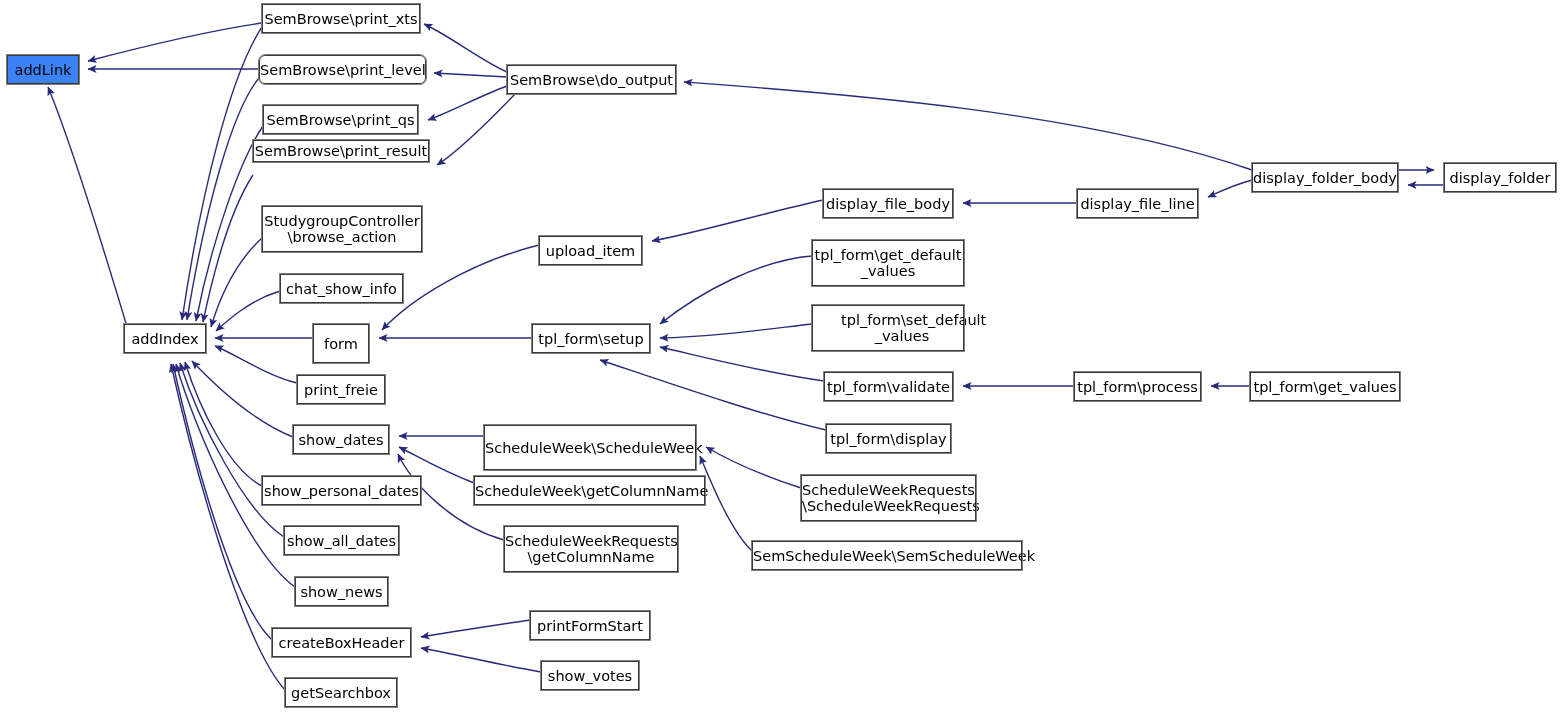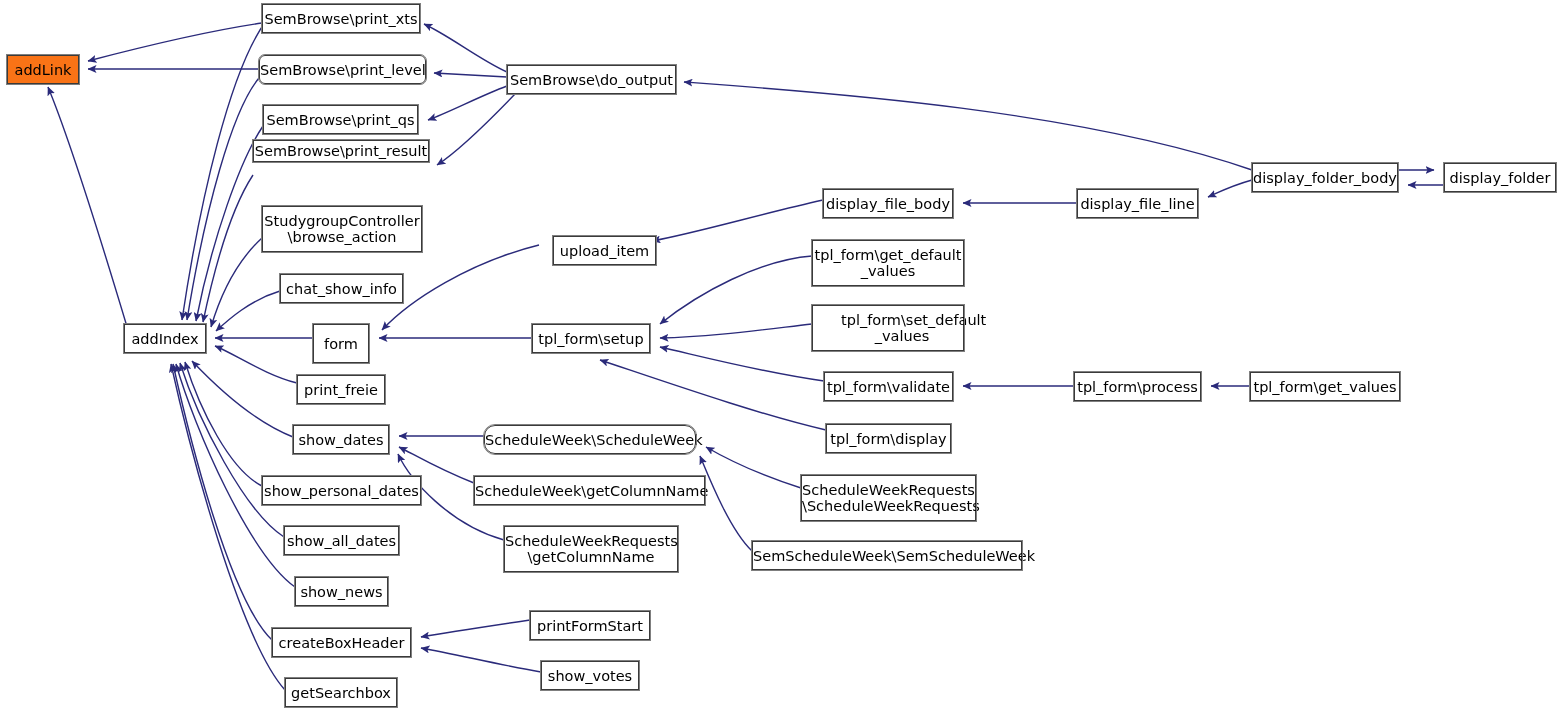--- a/index.html
+++ b/index.html
@@ -35,21 +35,21 @@
     line-height: 16px;
     display: flex;
     align-items: center;
     justify-content: center;
     text-align: center;
     white-space: pre;
     letter-spacing: 0px;
     z-index: 5;
   }
   .node.highlight {
-    background: #f97316;
+    background: #3b82f6;
   }
   .node .lbl {
     display: block;
     width: 100%;
   }
 </style>
 </head>
 <body>
 
 <div id="graph-root">
@@ -133,23 +133,23 @@
       <div class="node" style="left: 124px; top: 324px; width: 82px; height: 29px;"><span class="lbl">addIndex</span></div>
       <div class="node" style="left: 313px; top: 324px; width: 56px; height: 39px;"><span class="lbl">form</span></div>
       <div class="node" style="left: 297px; top: 375px; width: 88px; height: 29px;"><span class="lbl">print_freie</span></div>
       <div class="node" style="left: 293px; top: 425px; width: 96px; height: 29px;"><span class="lbl">show_dates</span></div>
       <div class="node" style="left: 262px; top: 476px; width: 159px; height: 29px;"><span class="lbl">show_personal_dates</span></div>
       <div class="node" style="left: 284px; top: 526px; width: 115px; height: 29px;"><span class="lbl">show_all_dates</span></div>
       <div class="node" style="left: 295px; top: 577px; width: 93px; height: 29px;"><span class="lbl">show_news</span></div>
       <div class="node" style="left: 272px; top: 628px; width: 139px; height: 29px;"><span class="lbl">createBoxHeader</span></div>
       <div class="node" style="left: 285px; top: 678px; width: 112px; height: 29px;"><span class="lbl">getSearchbox</span></div>
       <div class="node" style="left: 507px; top: 65px; width: 169px; height: 29px;"><span class="lbl">SemBrowse\do_output</span></div>
-      <div class="node" style="left: 539px; top: 236px; width: 103px; height: 29px; margin-left: 14px;"><span class="lbl">upload_item</span></div>
+      <div class="node" style="left: 539px; top: 236px; width: 103px; height: 29px;"><span class="lbl">upload_item</span></div>
       <div class="node" style="left: 532px; top: 324px; width: 118px; height: 29px;"><span class="lbl">tpl_form\setup</span></div>
-      <div class="node" style="left: 484px; top: 425px; width: 212px; height: 29px; border-radius: 11px;"><span class="lbl">ScheduleWeek\ScheduleWeek</span></div>
+      <div class="node" style="left: 484px; top: 425px; width: 212px; height: 45px;"><span class="lbl">ScheduleWeek\ScheduleWeek</span></div>
       <div class="node" style="left: 474px; top: 476px; width: 231px; height: 29px;"><span class="lbl">ScheduleWeek\getColumnName</span></div>
       <div class="node" style="left: 504px; top: 526px; width: 174px; height: 46px;"><span class="lbl">ScheduleWeekRequests
 \getColumnName</span></div>
       <div class="node" style="left: 530px; top: 611px; width: 120px; height: 29px;"><span class="lbl">printFormStart</span></div>
       <div class="node" style="left: 541px; top: 661px; width: 98px; height: 29px;"><span class="lbl">show_votes</span></div>
       <div class="node" style="left: 823px; top: 189px; width: 130px; height: 29px;"><span class="lbl">display_file_body</span></div>
       <div class="node" style="left: 812px; top: 240px; width: 152px; height: 46px;"><span class="lbl">tpl_form\get_default
 _values</span></div>
       <div class="node" style="left: 812px; top: 305px; width: 152px; height: 46px; padding-left: 28px;"><span class="lbl">tpl_form\set_default
 _values</span></div>

